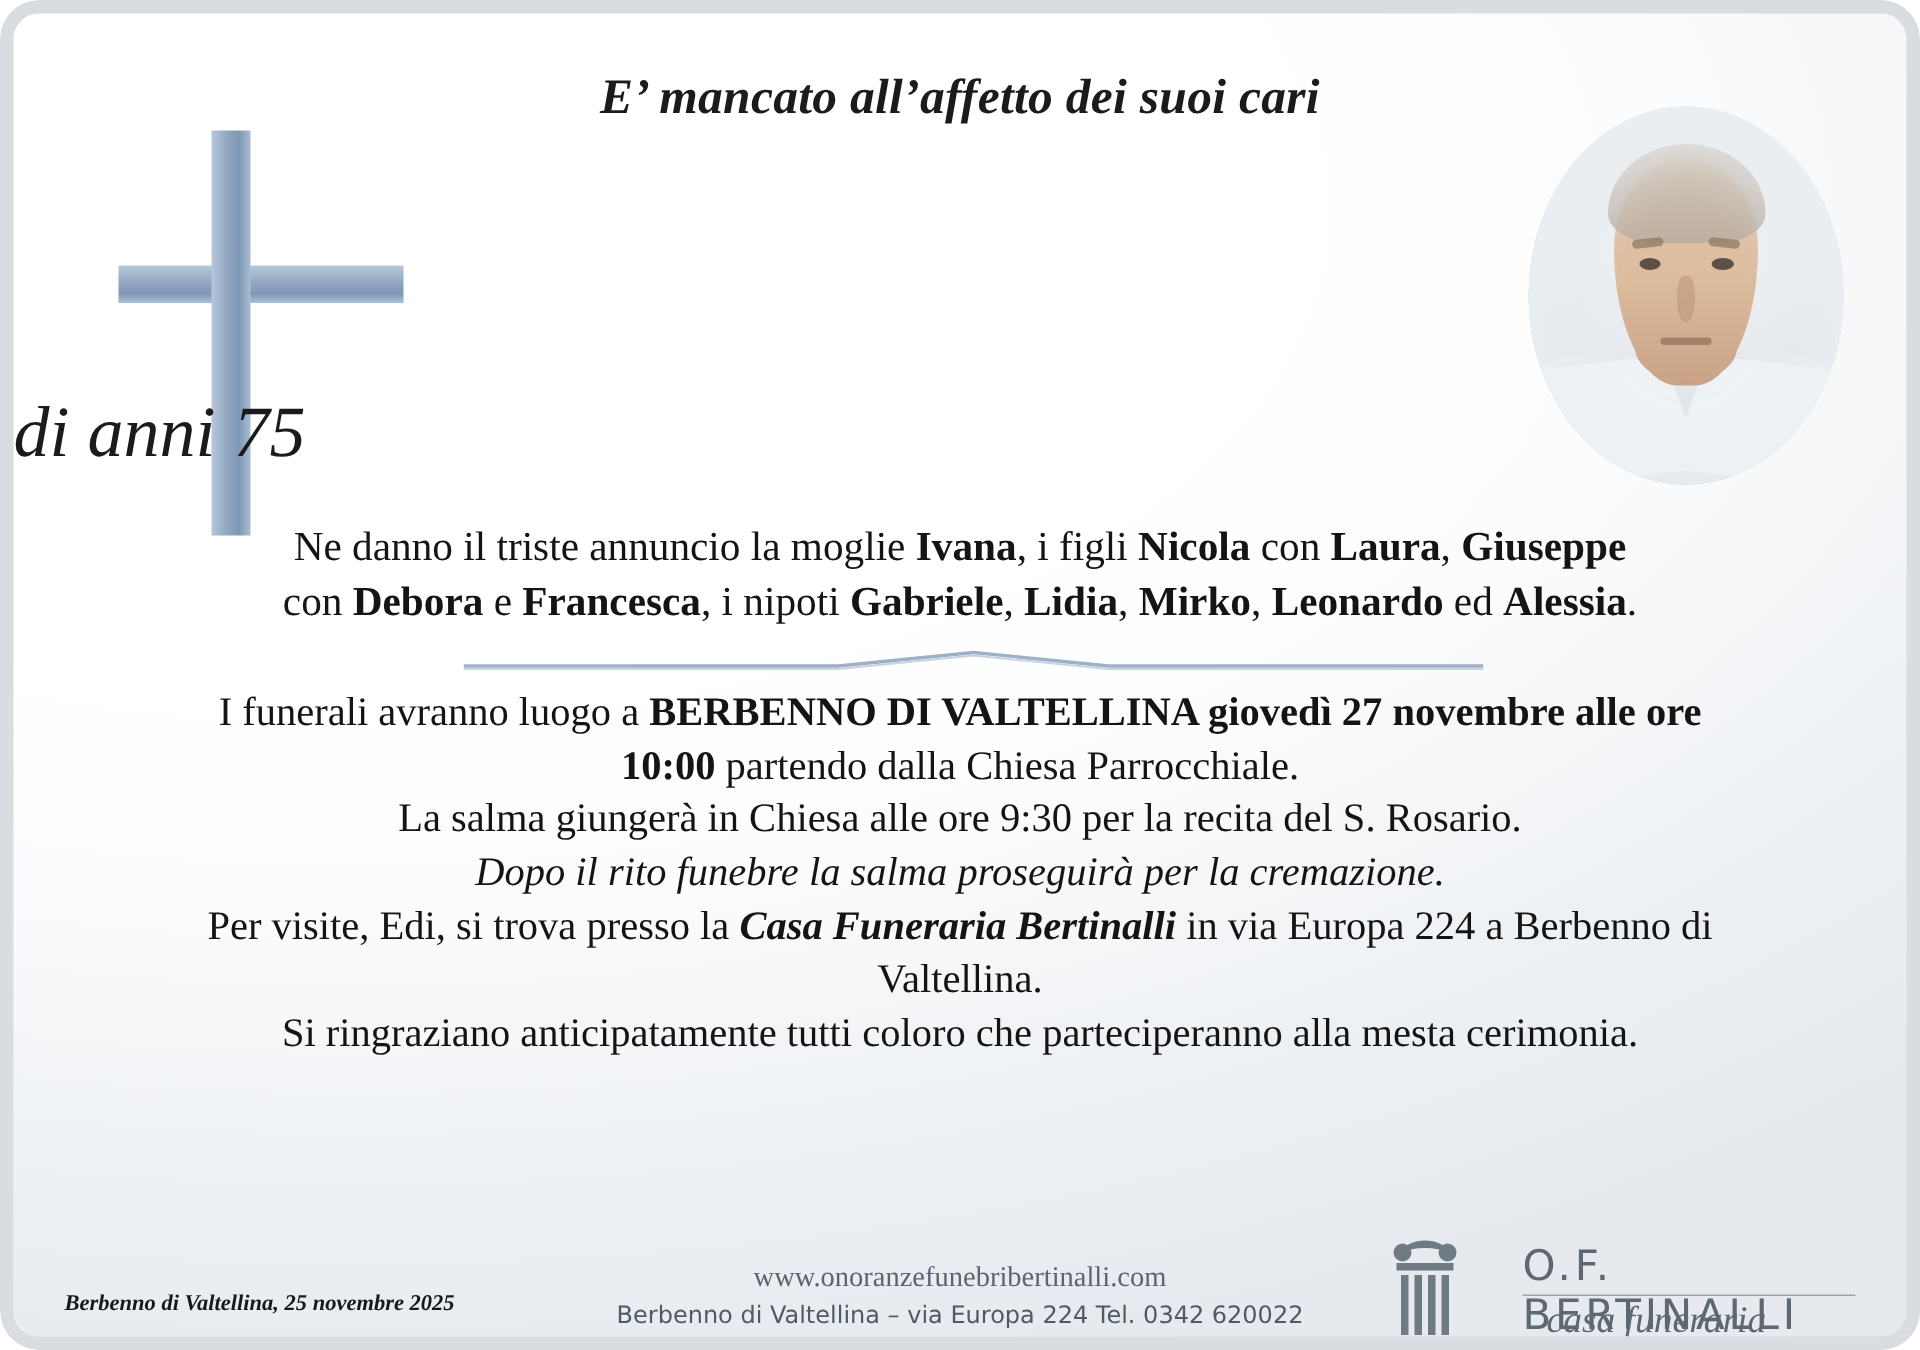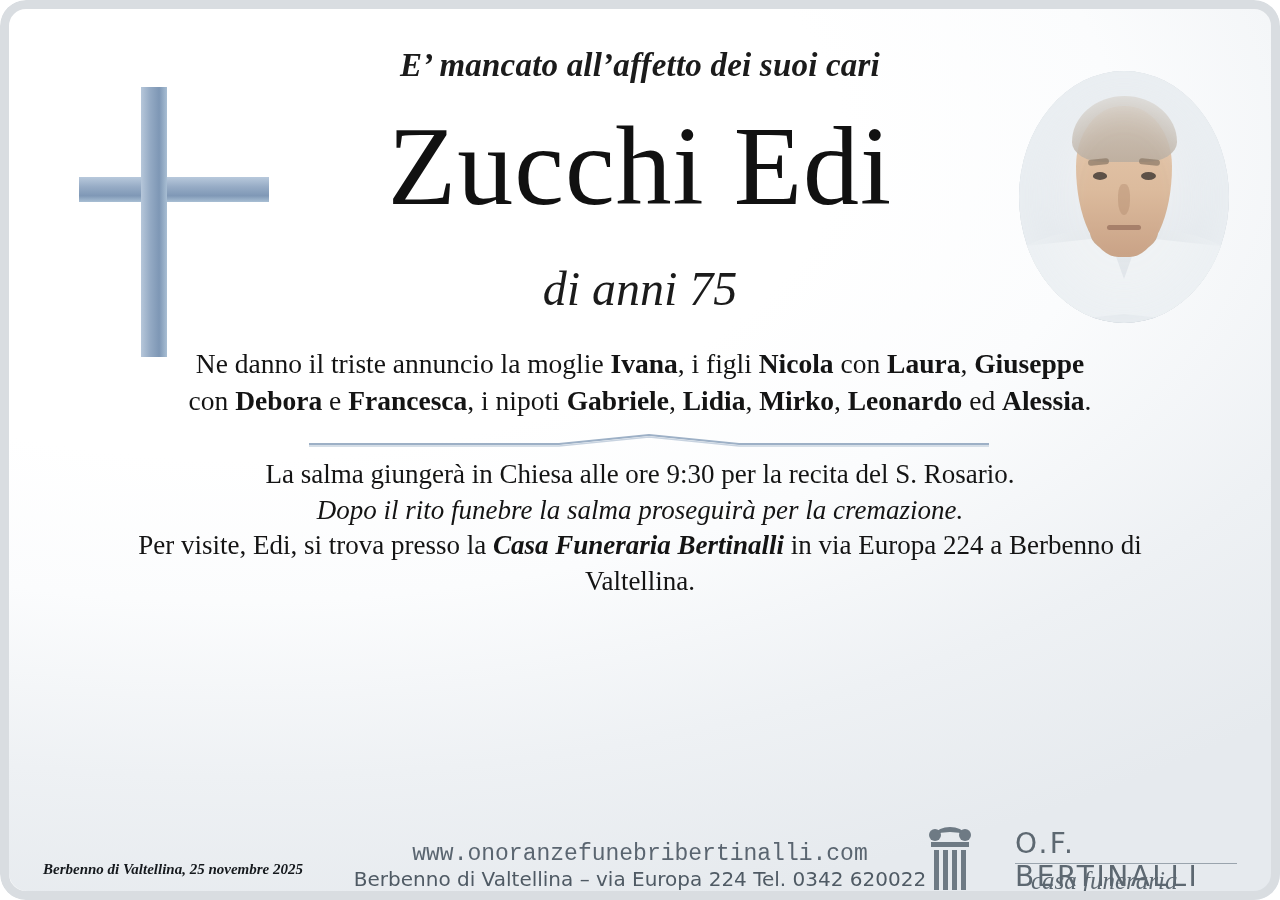--- a/index.html
+++ b/index.html
@@ -200,21 +200,20 @@
     text-align: center;
     font-size: 112px;
     line-height: 1.1;
     color: #111111;
     letter-spacing: 1px;
   }
   .age {
     position: absolute;
     left: 0; right: 0;
     top: 252px;
-    text-align: center;
     font-style: italic;
     font-size: 48px;
     color: #1b1b1b;
   }
 
   .announce {
     position: absolute;
     left: 170px;
     right: 170px;
     top: 336px;
@@ -248,32 +247,32 @@
   .details .bi { font-style: italic; font-weight: bold; }
   .details b { font-weight: bold; }
 
   
   .web {
     position: absolute;
     left: 330px;
     right: 330px;
     top: 832px;
     text-align: center;
-    font-family: Liberation Mono, monospace;
-    font-size: 23px;
+    font-family: Liberation Serif, serif;
+    font-size: 19px;
     color: #5a6570;
   }
   .addr {
     position: absolute;
     left: 300px;
     right: 300px;
     top: 858px;
     text-align: center;
     font-family: "DejaVu Sans", sans-serif;
-    font-size: 20px;
+    font-size: 16px;
     color: #4f5a64;
   }
   .place-date {
     position: absolute;
     left: 34px;
     top: 852px;
     font-style: italic;
     font-weight: bold;
     font-size: 15px;
     color: #15191d;
@@ -341,38 +340,41 @@
       <div class="browL"></div>
       <div class="browR"></div>
       <div class="eyeL"></div>
       <div class="eyeR"></div>
       <div class="nose"></div>
       <div class="mouth"></div>
       <div class="shade"></div>
     </div>
 
     <div class="intro">E’ mancato all’affetto dei suoi cari</div>
-    <div class="name">Zucchi Edi</div>
     <div class="age">di anni 75</div>
 
     <div class="announce" id="announce"><span>Ne danno il triste annuncio la moglie </span><b>Ivana</b><span>, i figli </span><b>Nicola</b><span> con </span><b>Laura</b><span>, </span><b>Giuseppe</b><span> con </span><b>Debora</b><span> e </span><b>Francesca</b><span>, i nipoti </span><b>Gabriele</b><span>, </span><b>Lidia</b><span>, </span><b>Mirko</b><span>, </span><b>Leonardo</b><span> ed </span><b>Alessia</b><span>.</span></div>
 
     <div class="divider">
       <svg width="680" height="14" viewBox="0 0 680 14">
         <path d="M0 11 L250 11 L340 2 L430 11 L680 11" fill="none" stroke="#9db0c6" stroke-width="2.2"></path>
         <path d="M0 13 L250 13 L340 4 L430 13 L680 13" fill="none" stroke="#c8d3e0" stroke-width="1.4"></path>
       </svg>
     </div>
 
     <div class="details">
+      <div>
+        <span>I funerali avranno luogo a </span><b>BERBENNO DI VALTELLINA giovedì 27 novembre alle ore 10:00</b><span> partendo dalla Chiesa Parrocchiale.</span>
+      </div>
       <div>La salma giungerà in Chiesa alle ore 9:30 per la recita del S. Rosario.</div>
       <div class="it">Dopo il rito funebre la salma proseguirà per la cremazione.</div>
       <div>
         <span>Per visite, Edi, si trova presso la </span><span class="bi">Casa Funeraria Bertinalli</span><span> in via Europa 224 a Berbenno di Valtellina.</span>
       </div>
+      <div>Si ringraziano anticipatamente tutti coloro che parteciperanno alla mesta cerimonia.</div>
     </div>
 
     <div class="place-date">Berbenno di Valtellina, 25 novembre 2025</div>
     <div class="web">www.onoranzefunebribertinalli.com</div>
     <div class="addr">Berbenno di Valtellina – via Europa 224    Tel. 0342 620022</div>
 
     <div class="logo">
       <div class="col">
         <svg width="74" height="78" viewBox="0 0 74 78">
           <g fill="#6e7a84">

